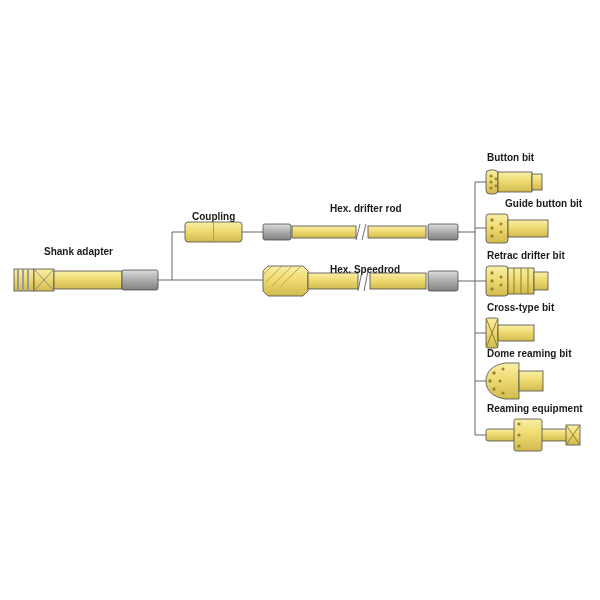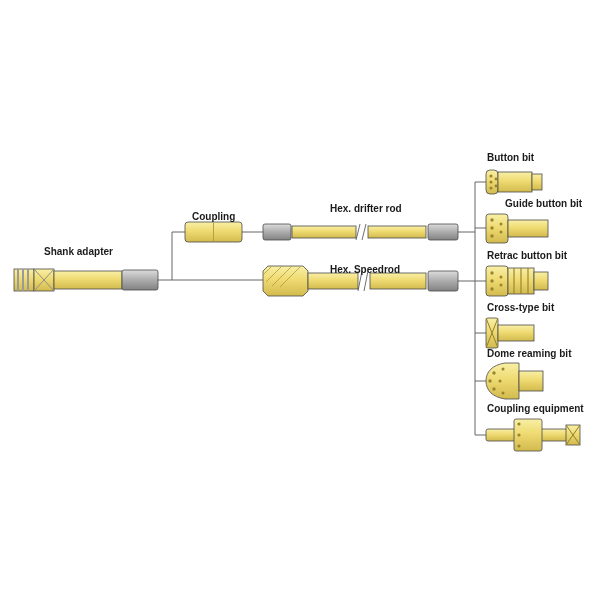--- a/index.html
+++ b/index.html
@@ -160,18 +160,18 @@
       <line x1="580" y1="425" x2="566" y2="445" stroke="#8F7E2E" stroke-width="1"></line>
     </g>
   </svg>
 
   <div class="lbl lbl-shank">Shank adapter</div>
   <div class="lbl lbl-coupling">Coupling</div>
   <div class="lbl lbl-drifter">Hex. drifter rod</div>
   <div class="lbl lbl-speedrod">Hex. Speedrod</div>
   <div class="lbl lbl-button">Button bit</div>
   <div class="lbl lbl-guide">Guide button bit</div>
-  <div class="lbl lbl-retrac">Retrac button bit</div>
+  <div class="lbl lbl-retrac">Retrac drifter bit</div>
   <div class="lbl lbl-cross">Cross-type bit</div>
   <div class="lbl lbl-dome">Dome reaming bit</div>
-  <div class="lbl lbl-reaming">Coupling equipment</div>
+  <div class="lbl lbl-reaming">Reaming equipment</div>
 
 </div>
 
 </body></html>

